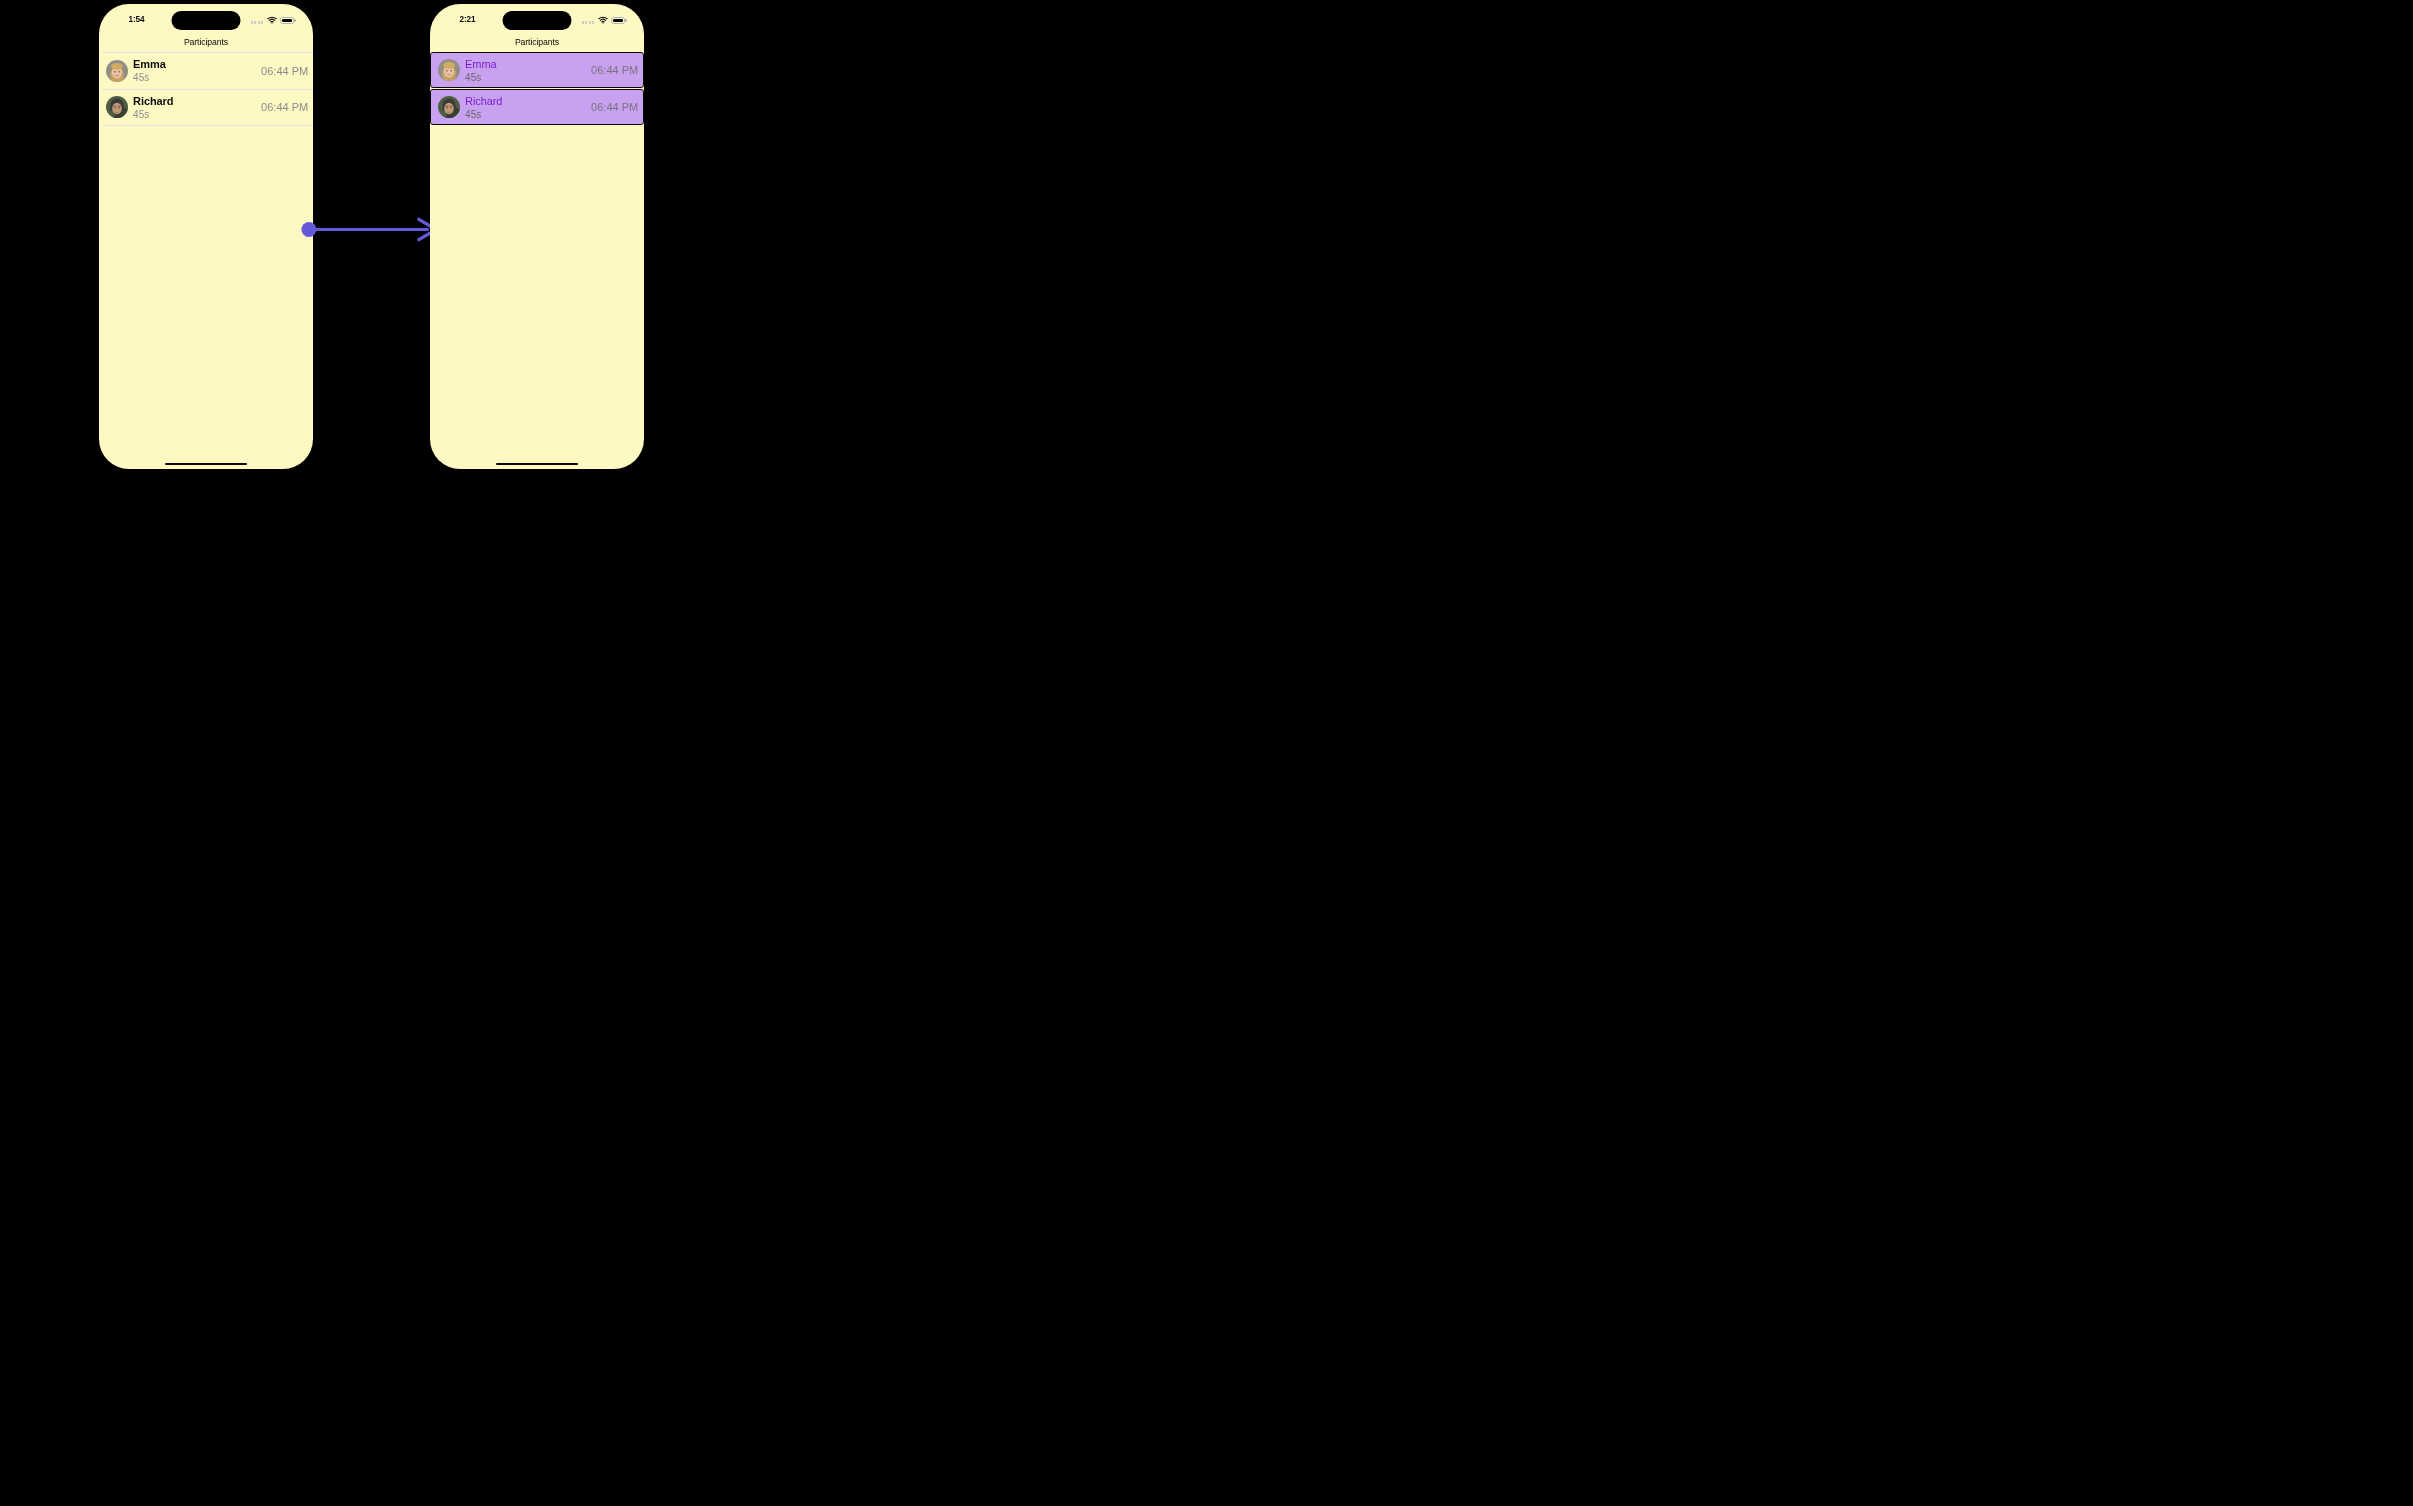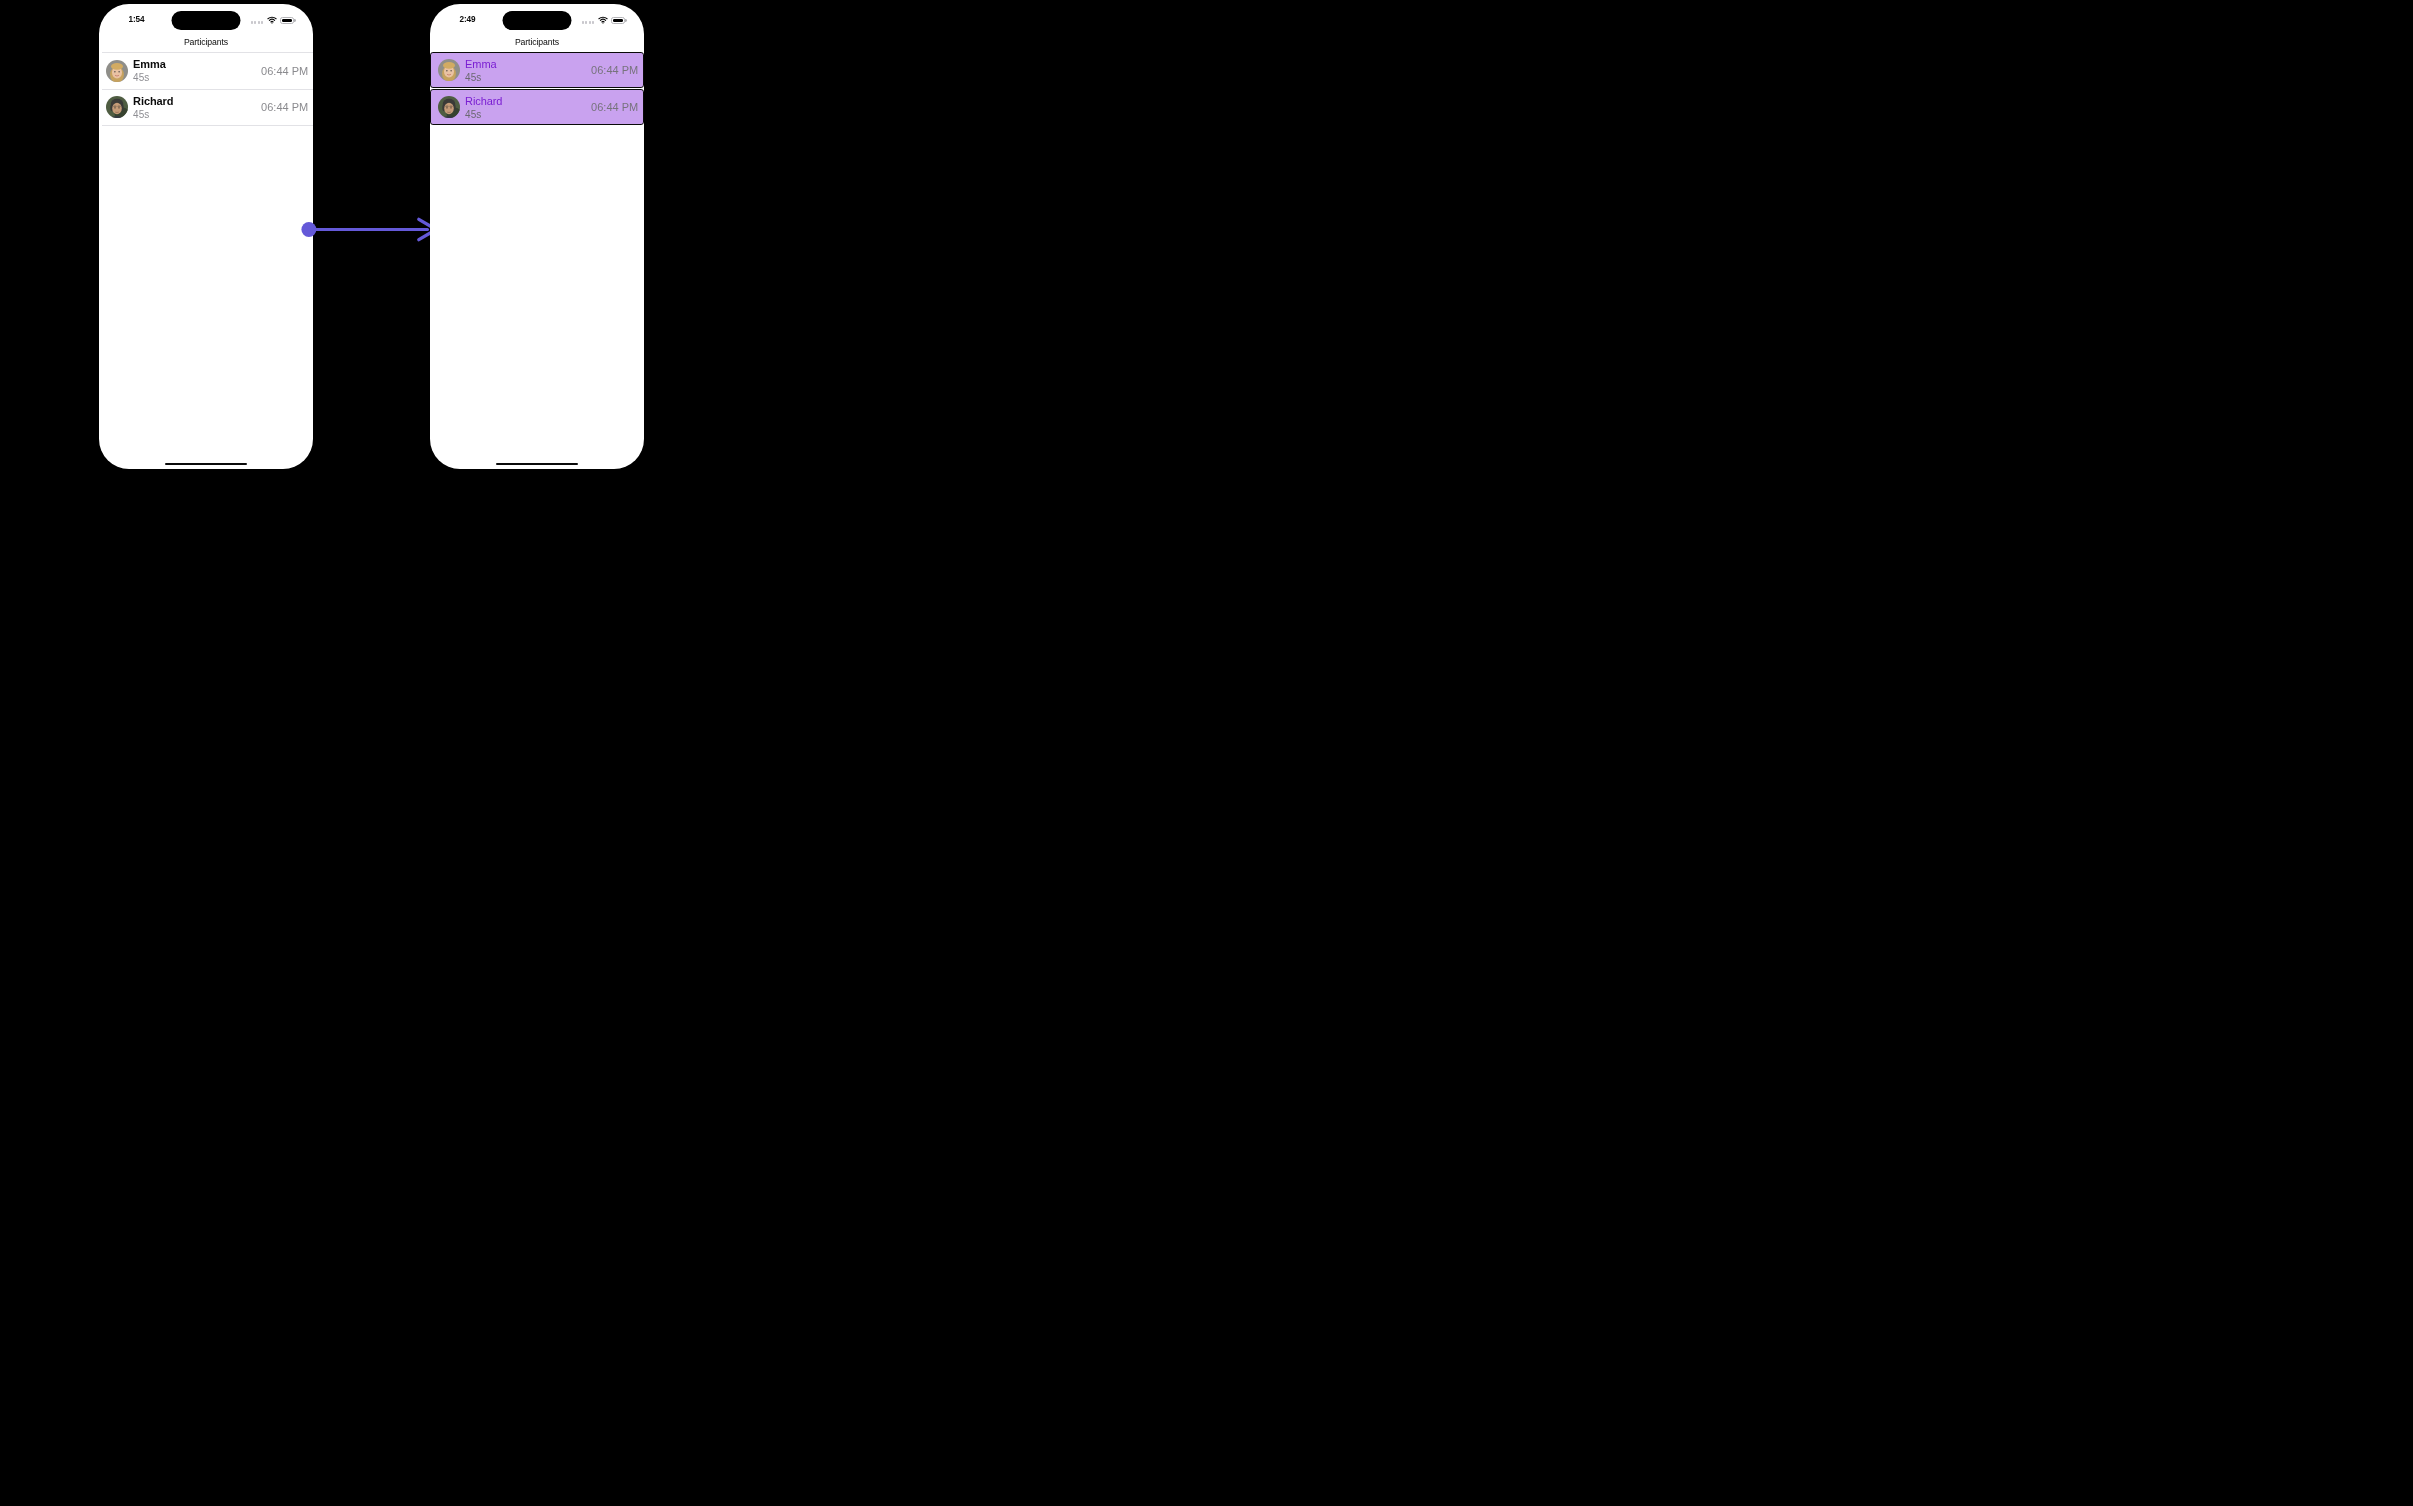--- a/index.html
+++ b/index.html
@@ -7,21 +7,21 @@
     width:757px; height:471px; position:relative;
     background:#000;
     font-family:"Liberation Sans","DejaVu Sans",sans-serif;
     overflow:hidden;
     -webkit-font-smoothing:antialiased;
   }
 
   
   .phone {
     position:absolute; top:4.3px; width:214px; height:465px;
-    background:#ffffff; border-radius:30px; overflow:hidden;
+    background:#fef9c3; border-radius:30px; overflow:hidden;
   }
   .phone--left  { left:99px; }
   .phone--right { left:430px; }
 
   
   .status-bar { position:relative; height:26px; }
   .status-time {
     position:absolute; left:20px; top:10.6px; width:35px;
     text-align:center; font-size:8.2px; font-weight:700;
     letter-spacing:-0.1px; color:#0a0a0a;
@@ -189,21 +189,21 @@
 <div class="transition-arrow">
   <svg viewBox="0 0 300 56">
     <circle class="arrow-fill" cx="16" cy="28" r="15.5"></circle>
     <line class="arrow-stroke" x1="16" y1="28" x2="262" y2="28" stroke-width="6.5" stroke-linecap="round"></line>
     <path class="arrow-stroke" d="M244 7 L280 28 L244 49" fill="none" stroke-width="7" stroke-linecap="round" stroke-linejoin="round"></path>
   </svg>
 </div>
 
 <div class="phone phone--right">
   <div class="status-bar">
-    <div class="status-time">2:49</div>
+    <div class="status-time">2:21</div>
     <div class="island"></div>
     <div class="status-icons">
       <span class="cell-dots">
           <i></i>
           <i></i>
           <i></i>
           <i></i>
         </span>
       <svg class="wifi" viewBox="0 0 24 18">
         <path d="M2.2 6.4 A14.5 14.5 0 0 1 21.8 6.4" fill="none" stroke="#0a0a0a" stroke-width="2.6" stroke-linecap="round"></path>

